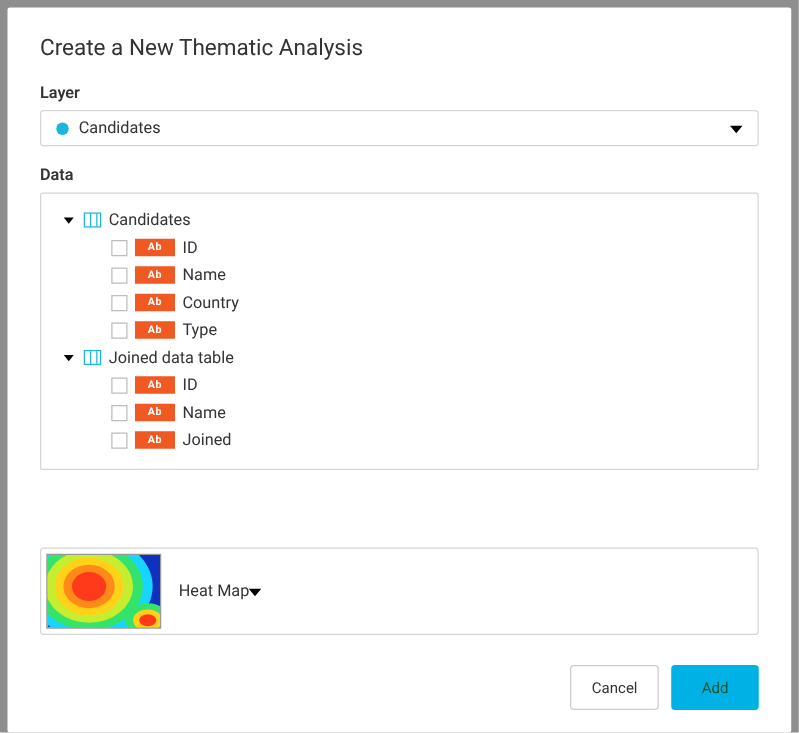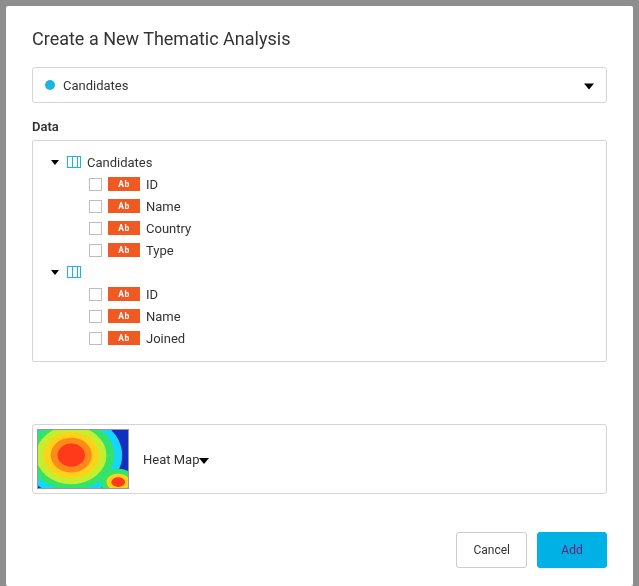--- a/index.html
+++ b/index.html
@@ -158,30 +158,31 @@
     padding: 0 16px;
   }
   .btn-secondary {
     background: #fff;
     border: 1px solid #ccc;
     color: #333;
   }
   .btn-primary {
     background: #00b1e6;
     border: 1px solid #00b1e6;
-    color: #701a75;
+    color: #14532d;
   }
 </style>
 </head>
 <body>
 
 <div class="dialog">
 
   <div class="title">Create a New Thematic Analysis</div>
 
+  <div class="section-label">Layer</div>
 
   <div class="dropdown">
     <span class="layer-dot"></span>
     <span>Candidates</span>
     <span class="chev"><span class="chev-down"></span></span>
   </div>
 
   <div class="section-label">Data</div>
 
   <div class="tree-box">
@@ -208,20 +209,21 @@
     </div>
     <div class="tree-node leaf">
       <span class="checkbox"></span>
       <span class="abc-icon">Ab</span>
       <span class="field-label">Type</span>
     </div>
 
     <div class="tree-node root">
       <span class="expander"></span>
       <span class="grid-icon"></span>
+      <span class="field-label">Joined data table</span>
     </div>
     <div class="tree-node leaf">
       <span class="checkbox"></span>
       <span class="abc-icon">Ab</span>
       <span class="field-label">ID</span>
     </div>
     <div class="tree-node leaf">
       <span class="checkbox"></span>
       <span class="abc-icon">Ab</span>
       <span class="field-label">Name</span>

